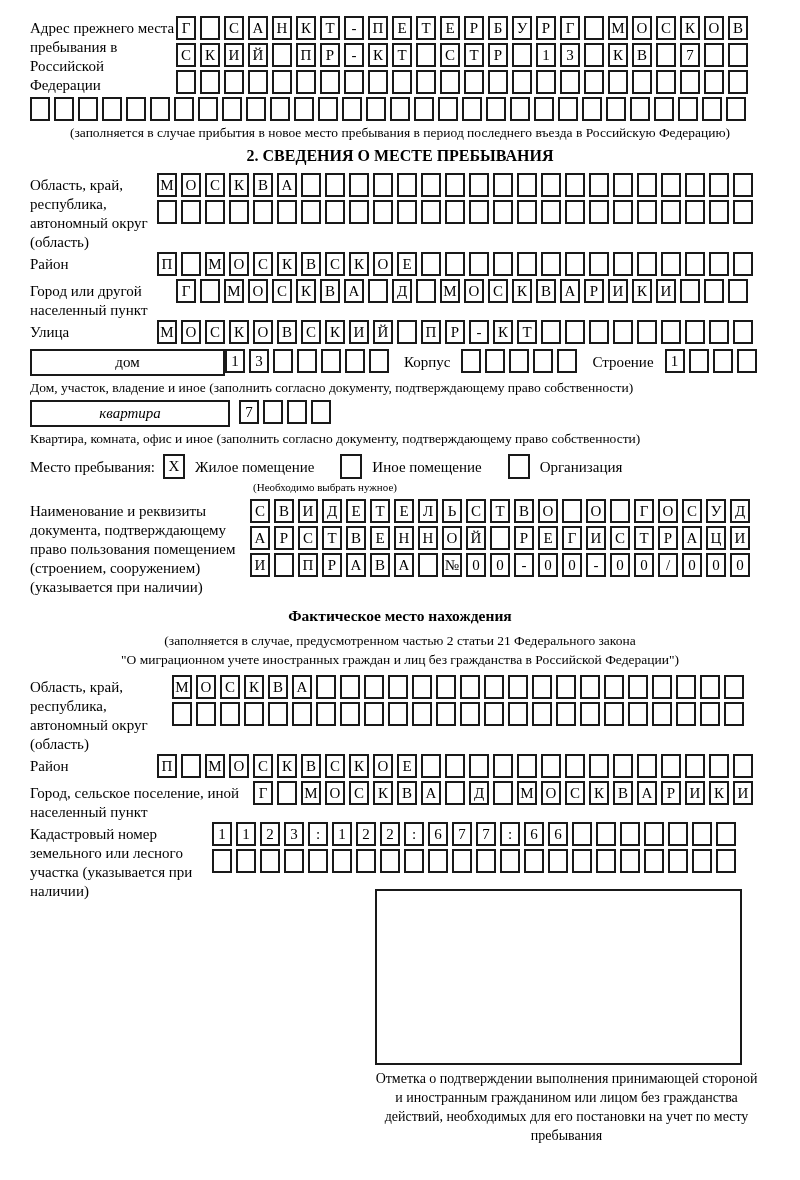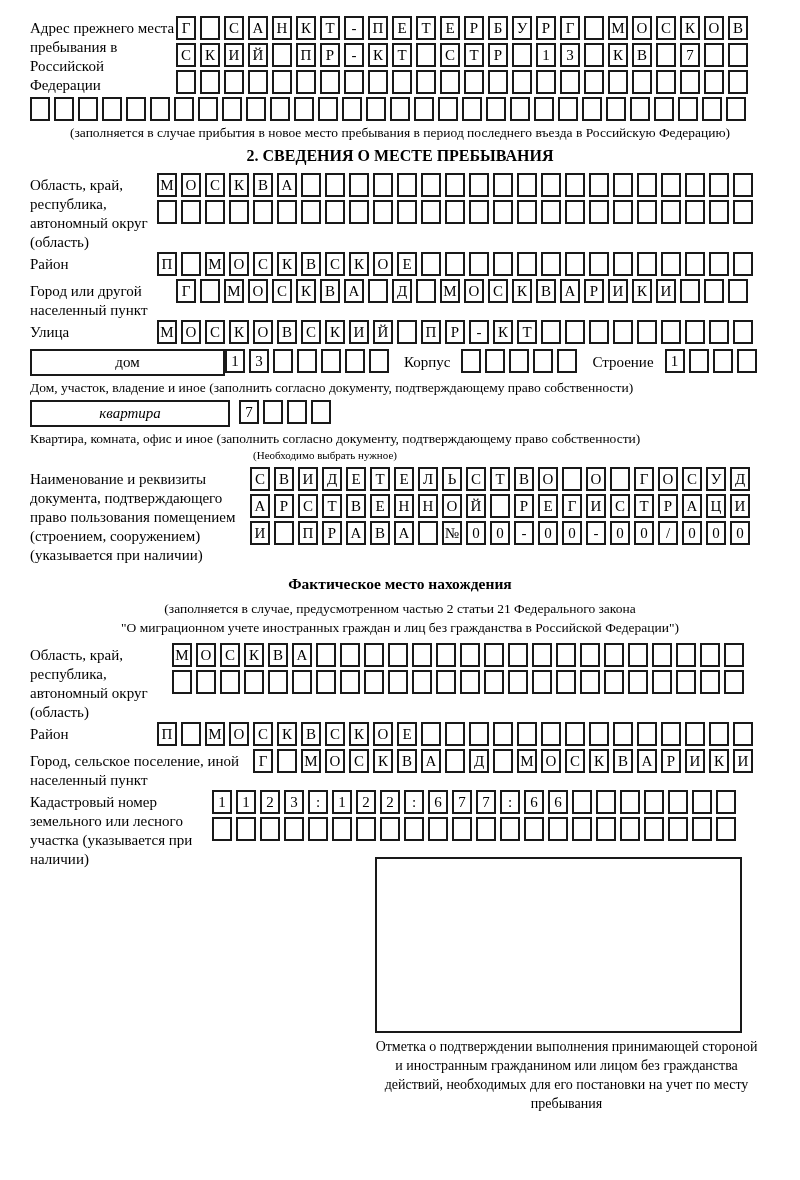--- a/index.html
+++ b/index.html
@@ -111,24 +111,27 @@
   <div class="house-row">
     <span class="wide-box house-box">дом</span><span class="cellgroup"><span class="cell">1</span><span class="cell">3</span><span class="cell"></span><span class="cell"></span><span class="cell"></span><span class="cell"></span><span class="cell"></span></span><span class="inline-label">Корпус</span><span class="cellgroup"><span class="cell"></span><span class="cell"></span><span class="cell"></span><span class="cell"></span><span class="cell"></span></span><span class="inline-label">Строение</span><span class="cellgroup"><span class="cell">1</span><span class="cell"></span><span class="cell"></span><span class="cell"></span></span>
   </div>
   <div class="caption mb4">Дом, участок, владение и иное (заполнить согласно документу, подтверждающему право собственности)</div>
 
   <div class="apt-row">
     <span class="wide-box apt-box">квартира</span><span class="cellgroup"><span class="cell">7</span><span class="cell"></span><span class="cell"></span><span class="cell"></span></span>
   </div>
   <div class="caption mb2">Квартира, комната, офис и иное (заполнить согласно документу, подтверждающему право собственности)</div>
 
+  <div class="stay-row">
+    <span class="stay-label">Место пребывания:</span><span class="checkbox">X</span><span class="opt-label">Жилое помещение</span><span class="checkbox"></span><span class="opt-label">Иное помещение</span><span class="checkbox"></span><span class="opt-label">Организация</span>
+  </div>
   <div class="stay-note">(Необходимо выбрать нужное)</div>
 
   <div class="field-block doc-block">
-    <div class="flabel w220">Наименование и реквизиты документа, подтверждающего право пользования помещением (строением, сооружением) (указывается при наличии)</div>
+    <div class="flabel w220">Наименование и реквизиты документа, подтверждающему право пользования помещением (строением, сооружением) (указывается при наличии)</div>
     <div>
       <div class="cellrow"><span class="cell">С</span><span class="cell">В</span><span class="cell">И</span><span class="cell">Д</span><span class="cell">Е</span><span class="cell">Т</span><span class="cell">Е</span><span class="cell">Л</span><span class="cell">Ь</span><span class="cell">С</span><span class="cell">Т</span><span class="cell">В</span><span class="cell">О</span><span class="cell"></span><span class="cell">О</span><span class="cell"></span><span class="cell">Г</span><span class="cell">О</span><span class="cell">С</span><span class="cell">У</span><span class="cell">Д</span></div>
       <div class="cellrow"><span class="cell">А</span><span class="cell">Р</span><span class="cell">С</span><span class="cell">Т</span><span class="cell">В</span><span class="cell">Е</span><span class="cell">Н</span><span class="cell">Н</span><span class="cell">О</span><span class="cell">Й</span><span class="cell"></span><span class="cell">Р</span><span class="cell">Е</span><span class="cell">Г</span><span class="cell">И</span><span class="cell">С</span><span class="cell">Т</span><span class="cell">Р</span><span class="cell">А</span><span class="cell">Ц</span><span class="cell">И</span></div>
       <div class="cellrow"><span class="cell">И</span><span class="cell"></span><span class="cell">П</span><span class="cell">Р</span><span class="cell">А</span><span class="cell">В</span><span class="cell">А</span><span class="cell"></span><span class="cell">№</span><span class="cell">0</span><span class="cell">0</span><span class="cell">-</span><span class="cell">0</span><span class="cell">0</span><span class="cell">-</span><span class="cell">0</span><span class="cell">0</span><span class="cell">/</span><span class="cell">0</span><span class="cell">0</span><span class="cell">0</span></div>
     </div>
   </div>
 
   <div class="fact-title">Фактическое место нахождения</div>
   <div class="fact-cap-wrap">
     <div class="fact-cap">(заполняется в случае, предусмотренном частью 2 статьи 21 Федерального закона</div>

